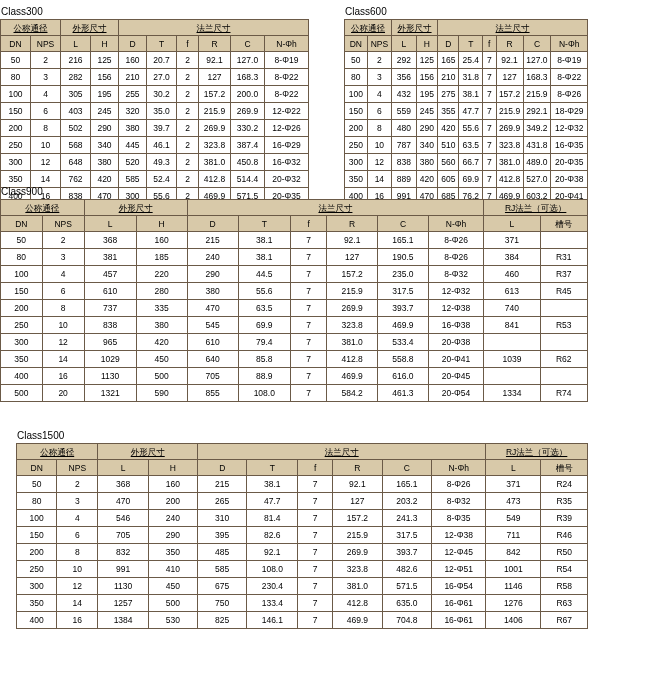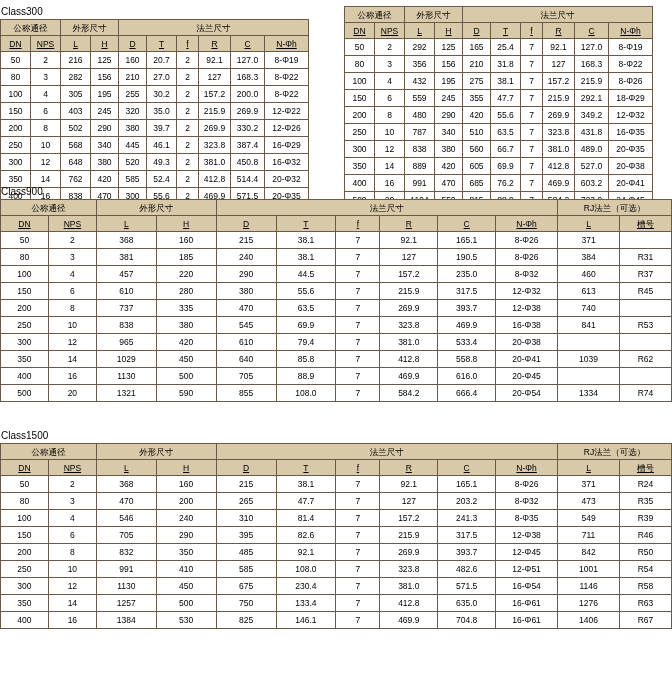--- a/index.html
+++ b/index.html
@@ -11,21 +11,21 @@
     width: 672px;
     height: 687px;
     font-family: "Liberation Sans", sans-serif;
     font-size: 9px;
     color: #000000;
     position: relative;
     overflow: hidden;
   }
   .page {
     position: relative;
-    width: 672px;
+    width: 588px;
     height: 687px;
     padding: 0;
   }
   .block {
     position: absolute;
   }
   .block-title {
     font-size: 10px;
     color: #000;
     margin: 0 0 2px 1px;
@@ -49,37 +49,37 @@
     height: 15px;
     overflow: hidden;
     white-space: nowrap;
   }
   table.spec thead th {
     background: #d8c9a9;
     font-weight: normal;
   }
   table.spec thead tr.grp th {
     height: 15px;
+    text-decoration: underline;
   }
   table.spec thead tr.sub th {
     height: 15px;
-    text-decoration: underline;
   }
   table.spec tbody td {
     background: #ffffff;
     height: 16px;
   }
   .cjk {
     font-family: "DejaVu Sans", "Liberation Sans", sans-serif;
   }
   
   #blk-class300 { left: 0px; top: 6px; }
   #blk-class600 { left: 344px; top: 6px; }
   #blk-class900 { left: 0px; top: 186px; }
-  #blk-class1500 { left: 0px; top: 430px; }
+  #blk-class1500 { left: 0px; top: 430px; padding-left: 16px; }
 
   
   .t-small col.c-dn    { width: 30px; }
   .t-small col.c-nps   { width: 30px; }
   .t-small col.c-l     { width: 30px; }
   .t-small col.c-h     { width: 28px; }
   .t-small col.c-d     { width: 28px; }
   .t-small col.c-t     { width: 30px; }
   .t-small col.c-f     { width: 22px; }
   .t-small col.c-r     { width: 32px; }
@@ -261,20 +261,21 @@
             <td>2</td>
             <td>584.2</td>
             <td>685.8</td>
             <td>24-Φ35</td>
           </tr>
         </tbody>
     </table>
   </div>
 
   <div class="block" id="blk-class600">
+    <div class="block-title">Class600</div>
     <table class="spec t-small">
       <colgroup>
         <col class="c-dn">
           <col class="c-nps">
           <col class="c-l">
           <col class="c-h">
           <col class="c-d">
         <col class="c-t">
           <col class="c-f">
           <col class="c-r">
@@ -593,21 +594,21 @@
           </tr>
           <tr>
             <td>500</td>
             <td>20</td>
             <td>1321</td>
             <td>590</td>
             <td>855</td>
             <td>108.0</td>
             <td>7</td>
             <td>584.2</td>
-            <td>666.4</td>
+            <td>461.3</td>
             <td>20-Φ54</td>
             <td>1334</td>
             <td>R74</td>
           </tr>
         </tbody>
     </table>
   </div>
 
   <div class="block" id="blk-class1500">
     <div class="block-title">Class1500</div>

